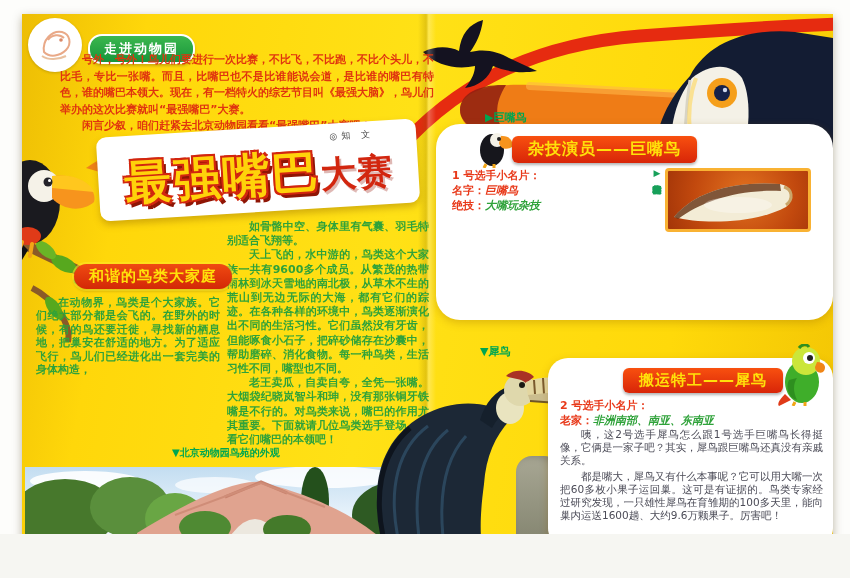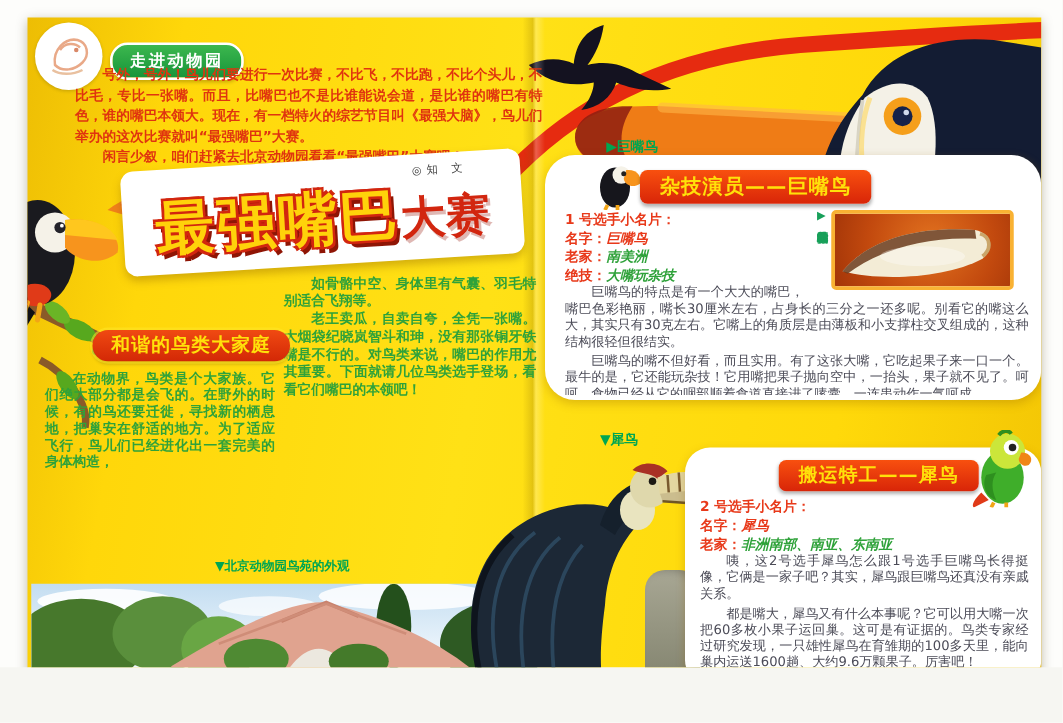--- a/index.html
+++ b/index.html
@@ -153,20 +153,21 @@
 
   <div class="abs" id="harmony-heading">
     <span>和谐的鸟类大家庭</span>
   </div>
 
   <div class="abs green-col" id="col1">
     <p>在动物界，鸟类是个大家族。它们绝大部分都是会飞的。在野外的时候，有的鸟还要迁徙，寻找新的栖息地，把巢安在舒适的地方。为了适应飞行，鸟儿们已经进化出一套完美的身体构造，</p>
   </div>
   <div class="abs green-col" id="col2">
     <p>如骨骼中空、身体里有气囊、羽毛特别适合飞翔等。</p>
+    <p>天上飞的，水中游的，鸟类这个大家族一共有9600多个成员。从繁茂的热带雨林到冰天雪地的南北极，从草木不生的荒山到无边无际的大海，都有它们的踪迹。在各种各样的环境中，鸟类逐渐演化出不同的生活习性。它们虽然没有牙齿，但能啄食小石子，把碎砂储存在沙囊中，帮助磨碎、消化食物。每一种鸟类，生活习性不同，嘴型也不同。</p>
     <p>老王卖瓜，自卖自夸，全凭一张嘴。大烟袋纪晓岚智斗和珅，没有那张铜牙铁嘴是不行的。对鸟类来说，嘴巴的作用尤其重要。下面就请几位鸟类选手登场，看看它们嘴巴的本领吧！</p>
   </div>
 
   <div class="abs cap" id="cap-garden">▼北京动物园鸟苑的外观</div>
 
   <div class="abs" id="zoo">
     <svg width="405" height="81" viewBox="0 0 405 81">
       <ellipse cx="60" cy="14" rx="55" ry="10" fill="#ffffff" opacity="0.9"></ellipse>
       <ellipse cx="300" cy="10" rx="70" ry="11" fill="#ffffff" opacity="0.85"></ellipse>
       <ellipse cx="190" cy="18" rx="40" ry="8" fill="#ffffff" opacity="0.7"></ellipse>
@@ -221,26 +222,21 @@
             <path d="M6,46 C28,20 66,10 112,13 C124,15 128,27 118,36 C88,52 36,54 6,46 Z" fill="#f3ecd6"></path>
             <path d="M6,46 C28,20 66,10 112,13 L113,20 C70,18 34,30 10,48 Z" fill="#6b3c1d" opacity="0.85"></path>
             <ellipse cx="70" cy="34" rx="34" ry="8" fill="#ffffff" opacity="0.35"></ellipse>
             <path d="M116,16 C124,18 126,28 118,34" stroke="#caa66a" stroke-width="3" fill="none"></path>
           </svg>
         </div>
       </div>
       <div class="card">
         <div class="card-title">1 号选手小名片：</div>
         <div><span class="lbl">名字：</span><span class="val v-red">巨嘴鸟</span></div>
-        <div><span class="lbl">老家：</span><span class="val v-green">南美洲</span></div>
         <div><span class="lbl">绝技：</span><span class="val v-green">大嘴玩杂技</span></div>
-      </div>
-      <div class="panel-text">
-        <p>巨嘴鸟的特点是有一个大大的嘴巴，嘴巴色彩艳丽，嘴长30厘米左右，占身长的三分之一还多呢。别看它的嘴这么大，其实只有30克左右。它嘴上的角质层是由薄板和小支撑柱交叉组成的，这种结构很轻但很结实。</p>
-        <p>巨嘴鸟的嘴不但好看，而且实用。有了这张大嘴，它吃起果子来一口一个。最牛的是，它还能玩杂技！它用嘴把果子抛向空中，一抬头，果子就不见了。呵呵，食物已经从它的咽部顺着食道直接进了嗉囊，一连串动作一气呵成。</p>
       </div>
     </div>
   </div>
 
   <div class="abs cap" id="hornbill-label">▼犀鸟</div>
 
   <div class="panel" id="panel-hornbill">
     <svg id="parrot" width="54" height="62" viewBox="0 0 54 62">
       <path d="M10,50 C4,56 2,60 4,62 L16,56 Z" fill="#e03a18"></path>
       <ellipse cx="27" cy="38" rx="17" ry="21" fill="#3fae2a"></ellipse>
@@ -249,21 +245,20 @@
       <circle cx="34" cy="14" r="6" fill="#fff"></circle>
       <circle cx="35" cy="14" r="3" fill="#222"></circle>
       <path d="M42,18 C50,18 52,24 48,28 C44,30 40,27 40,23 Z" fill="#f08516"></path>
       <path d="M24,4 C27,0 32,0 34,3" stroke="#2e8f1f" stroke-width="3" fill="none"></path>
       <path d="M20,58 L18,62 M30,58 L30,62" stroke="#f2a516" stroke-width="3"></path>
     </svg>
     <div class="banner" id="banner2">搬运特工——犀鸟</div>
     <div class="panel-content" id="content2">
       <div class="card">
         <div class="card-title">2 号选手小名片：</div>
-        <div><span class="lbl">名字：</span><span class="val v-red">犀鸟</span></div>
         <div><span class="lbl">老家：</span><span class="val v-green">非洲南部、南亚、东南亚</span></div>
       </div>
       <div class="panel-text">
         <p>咦，这2号选手犀鸟怎么跟1号选手巨嘴鸟长得挺像，它俩是一家子吧？其实，犀鸟跟巨嘴鸟还真没有亲戚关系。</p>
         <p>都是嘴大，犀鸟又有什么本事呢？它可以用大嘴一次把60多枚小果子运回巢。这可是有证据的。鸟类专家经过研究发现，一只雄性犀鸟在育雏期的100多天里，能向巢内运送1600趟、大约9.6万颗果子。厉害吧！</p>
       </div>
     </div>
   </div>
 
  </div>

